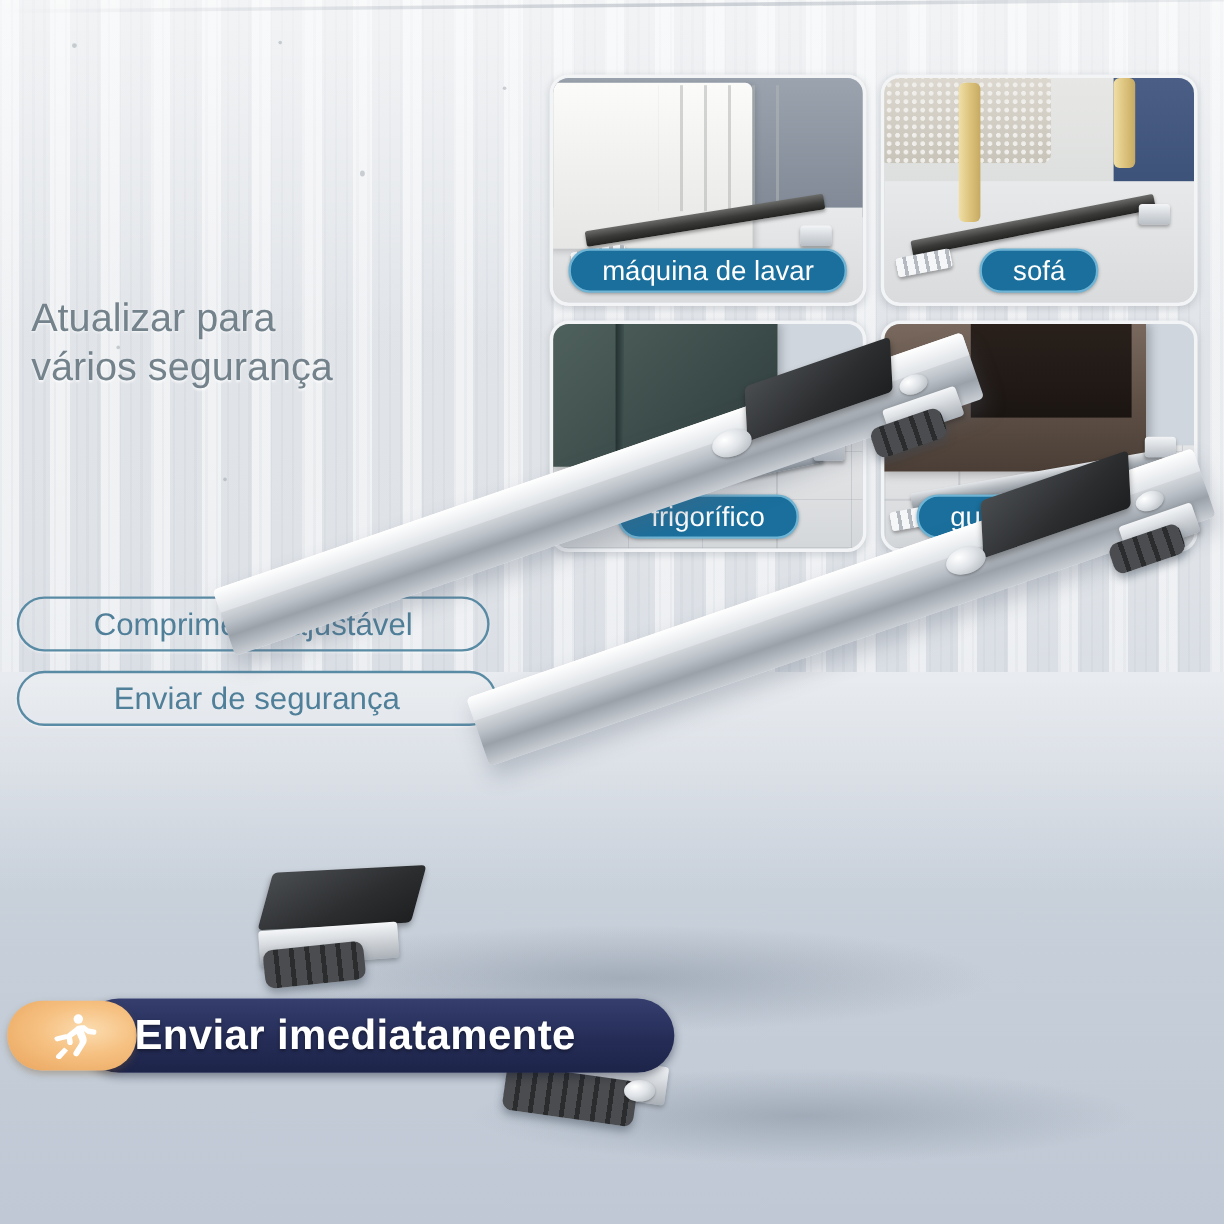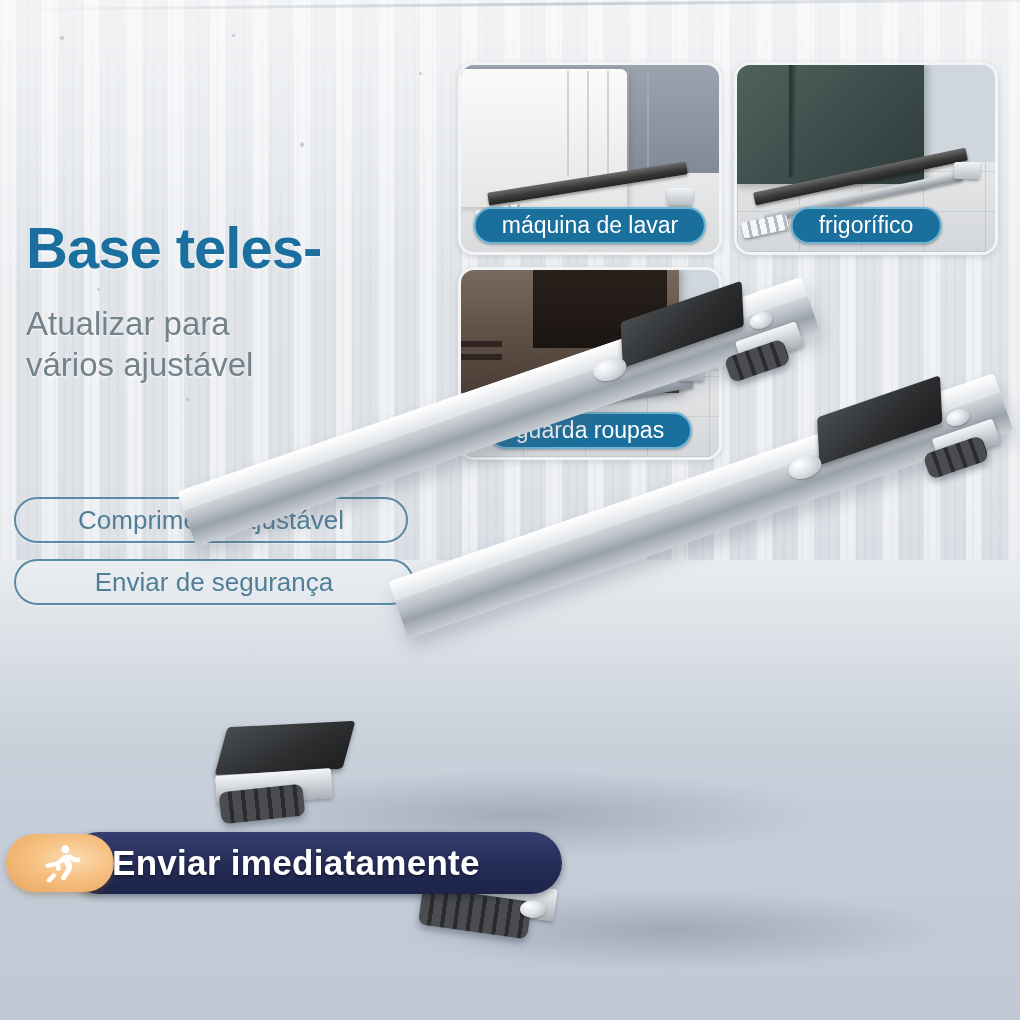--- a/index.html
+++ b/index.html
@@ -190,24 +190,23 @@
   <div class="wall-seam"></div>
   <div class="speck" style="left:60px;top:36px;width:4px;height:4px;"></div>
   <div class="speck" style="left:232px;top:34px;width:3px;height:3px;"></div>
   <div class="speck" style="left:300px;top:142px;width:4px;height:5px;"></div>
   <div class="speck" style="left:419px;top:72px;width:3px;height:3px;"></div>
   <div class="speck" style="left:186px;top:398px;width:3px;height:3px;"></div>
   <div class="speck" style="left:368px;top:470px;width:4px;height:4px;"></div>
   <div class="speck" style="left:97px;top:288px;width:3px;height:3px;"></div>
 
   <div class="head">
-    <div class="h-line">Base teles-</div>
     <div class="sub">
       <div>Atualizar para</div>
-      <div>vários ajustável</div>
+      <div>vários segurança</div>
     </div>
   </div>
 
   <div class="pills">
     <div class="pill w1">Comprimento ajustável</div>
     <div class="pill w3">Enviar de segurança</div>
   </div>
 
   <div class="grid">
 
@@ -217,20 +216,35 @@
         <div class="sc-floor" style="height:42%;"></div>
         <div style="position:absolute;left:-4px;top:4px;width:66%;height:74%;border-radius:0 6px 0 0;background:linear-gradient(180deg,#fbfbfa,#e6e6e4);box-shadow:2px 2px 6px rgba(0,0,0,.18);"></div>
         <div style="position:absolute;left:34%;top:6px;width:42%;height:56%;background:repeating-linear-gradient(90deg,rgba(190,192,190,.0) 0 18px, rgba(178,182,180,.55) 18px 20px);"></div>
         <div class="rail" style="left:10%;top:60%;width:78%;transform:rotate(-9deg);"></div>
         <div class="foot" style="left:80%;top:66%;"></div>
         <div class="wheelpack" style="left:6%;top:76%;transform:rotate(-9deg);"></div>
       </div>
       <div class="card-label">máquina de lavar</div>
     </div>
 
+    <div class="card">
+      <div class="scene">
+        <div class="sc-backwall" style="height:52%;background:linear-gradient(180deg,#e7e8e6,#dcdedd);"></div>
+        <div style="position:absolute;right:0;top:0;width:26%;height:48%;background:linear-gradient(180deg,#4b5f86,#3d5278);"></div>
+        <div class="sc-floor" style="height:54%;"></div>
+        <div style="position:absolute;left:-2%;top:-2%;width:56%;height:40%;border-radius:8px;background:radial-gradient(circle at 30% 40%, #efeeea 0 2px, transparent 2px) 0 0/7px 7px, linear-gradient(180deg,#ddd9d0,#c9c4ba);"></div>
+        <div style="position:absolute;left:24%;top:2%;width:7%;height:62%;border-radius:5px;background:linear-gradient(90deg,#f0dfa6,#ddc47e,#c6aa63);"></div>
+        <div style="position:absolute;left:74%;top:0%;width:7%;height:40%;border-radius:5px;background:linear-gradient(90deg,#f0dfa6,#ddc47e,#c6aa63);"></div>
+        <div style="position:absolute;left:2%;top:28%;width:22%;height:6%;border-radius:4px;background:linear-gradient(180deg,#eedc9f,#cfb madeup 100%);"></div>
+        <div class="rail" style="left:8%;top:62%;width:80%;transform:rotate(-11deg);"></div>
+        <div class="foot" style="left:82%;top:56%;"></div>
+        <div class="wheelpack" style="left:4%;top:78%;transform:rotate(-11deg);"></div>
+      </div>
+      <div class="card-label">sofá</div>
+    </div>
 
     <div class="card">
       <div class="scene">
         <div class="sc-floor tile" style="height:48%;"></div>
         <div style="position:absolute;left:-4px;top:-4px;width:74%;height:66%;background:linear-gradient(135deg,#50625e,#3b4b49 60%,#2e3c3a);box-shadow:3px 3px 8px rgba(0,0,0,.25);"></div>
         <div style="position:absolute;left:20%;top:-4px;width:3%;height:62%;background:linear-gradient(90deg,#23302f,#3f514e);"></div>
         <div class="rail" style="left:6%;top:56%;width:84%;transform:rotate(-12deg);"></div>
         <div class="rail silver" style="left:10%;top:68%;width:78%;height:9px;transform:rotate(-12deg);"></div>
         <div class="foot" style="left:84%;top:52%;"></div>
         <div class="wheelpack" style="left:2%;top:82%;transform:rotate(-12deg);"></div>

